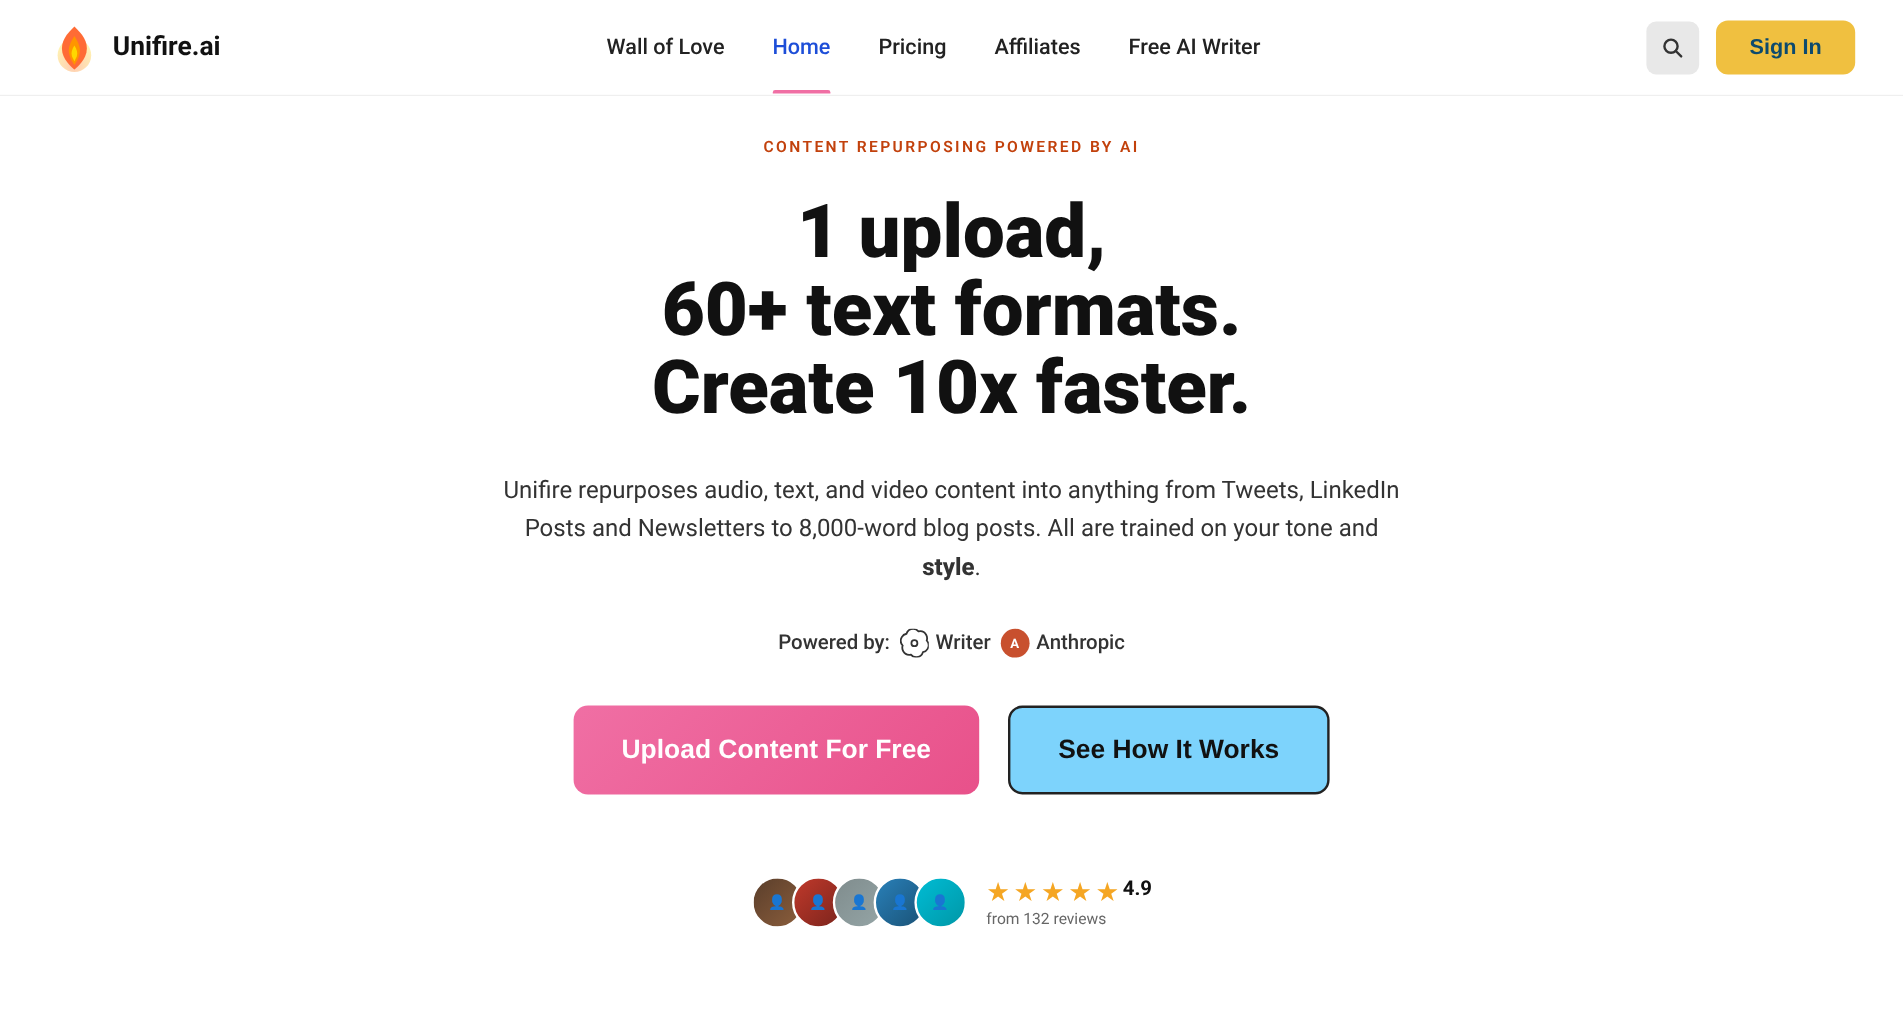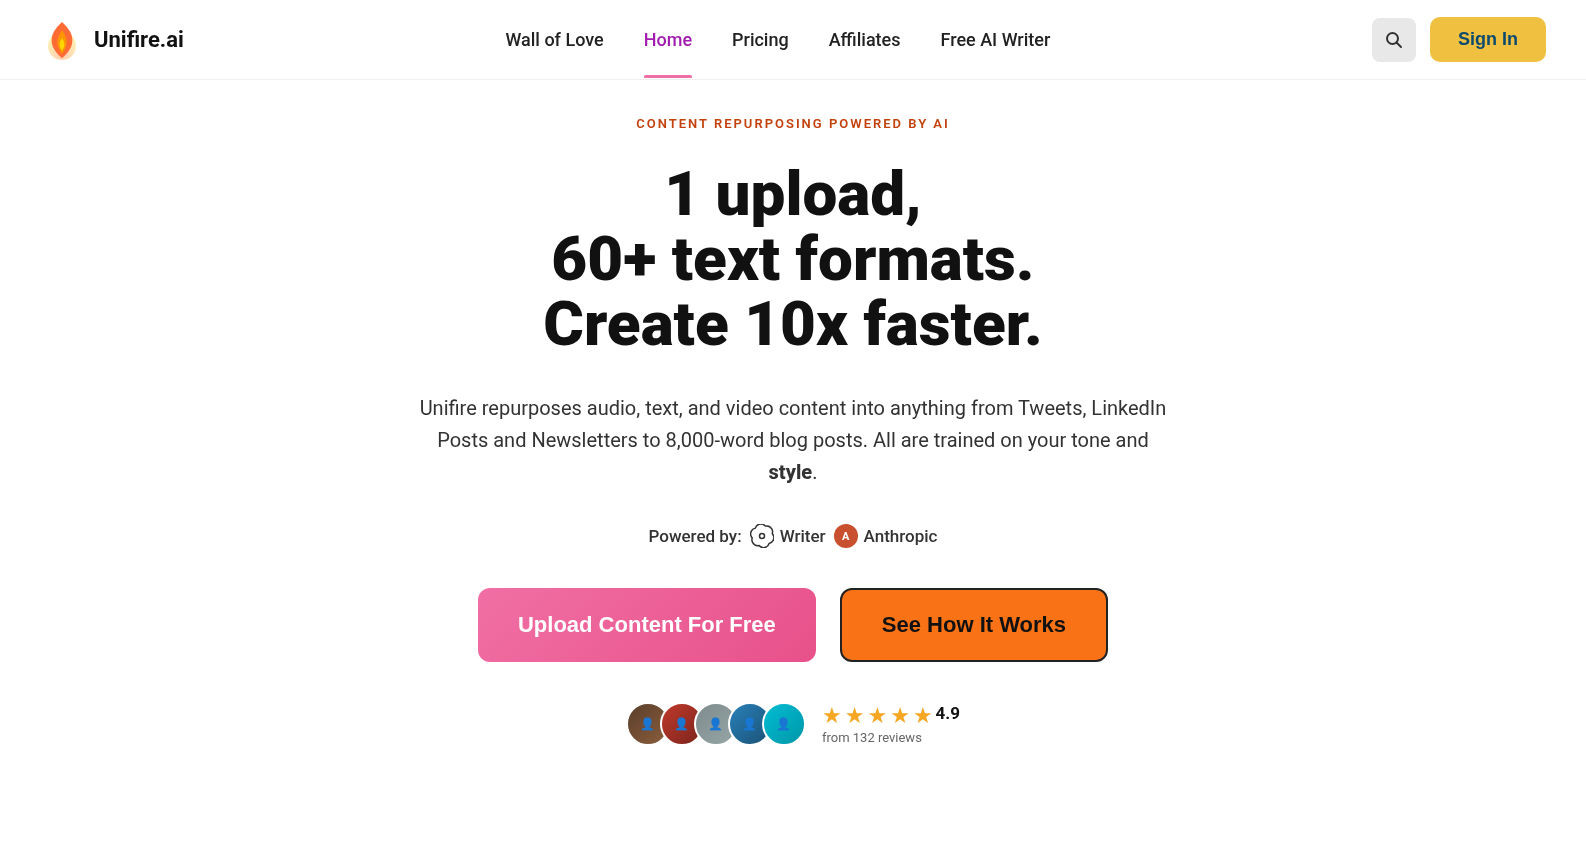--- a/index.html
+++ b/index.html
@@ -50,21 +50,21 @@
     .nav-link {
       font-size: 18px;
       font-weight: 500;
       color: #222;
       text-decoration: none;
       cursor: pointer;
       position: relative;
     }
 
     .nav-link.active {
-      color: #a21caf;
+      color: #1d4ed8;
     }
 
     .nav-link.active::after {
       content: '';
       position: absolute;
       bottom: -28px;
       left: 0;
       right: 0;
       height: 3px;
       background: #f06fa4;
@@ -175,40 +175,40 @@
       align-items: center;
       justify-content: center;
       color: white;
       font-size: 11px;
       font-weight: 700;
     }
 
     .cta-buttons {
       display: flex;
       gap: 24px;
-      margin-bottom: 36px;
+      margin-bottom: 64px;
       flex-wrap: wrap;
       justify-content: center;
     }
 
     .btn-upload {
       padding: 22px 40px;
       background: linear-gradient(135deg, #f06fa4, #e8518a);
       border: none;
       border-radius: 12px;
       font-size: 22px;
       font-weight: 700;
       color: #fff;
       cursor: pointer;
       min-width: 300px;
     }
 
     .btn-how {
       padding: 22px 40px;
-      background: #f97316;
+      background: #7dd3fc;
       border: 2px solid #222;
       border-radius: 12px;
       font-size: 22px;
       font-weight: 600;
       color: #111;
       cursor: pointer;
       min-width: 260px;
     }
 
     

